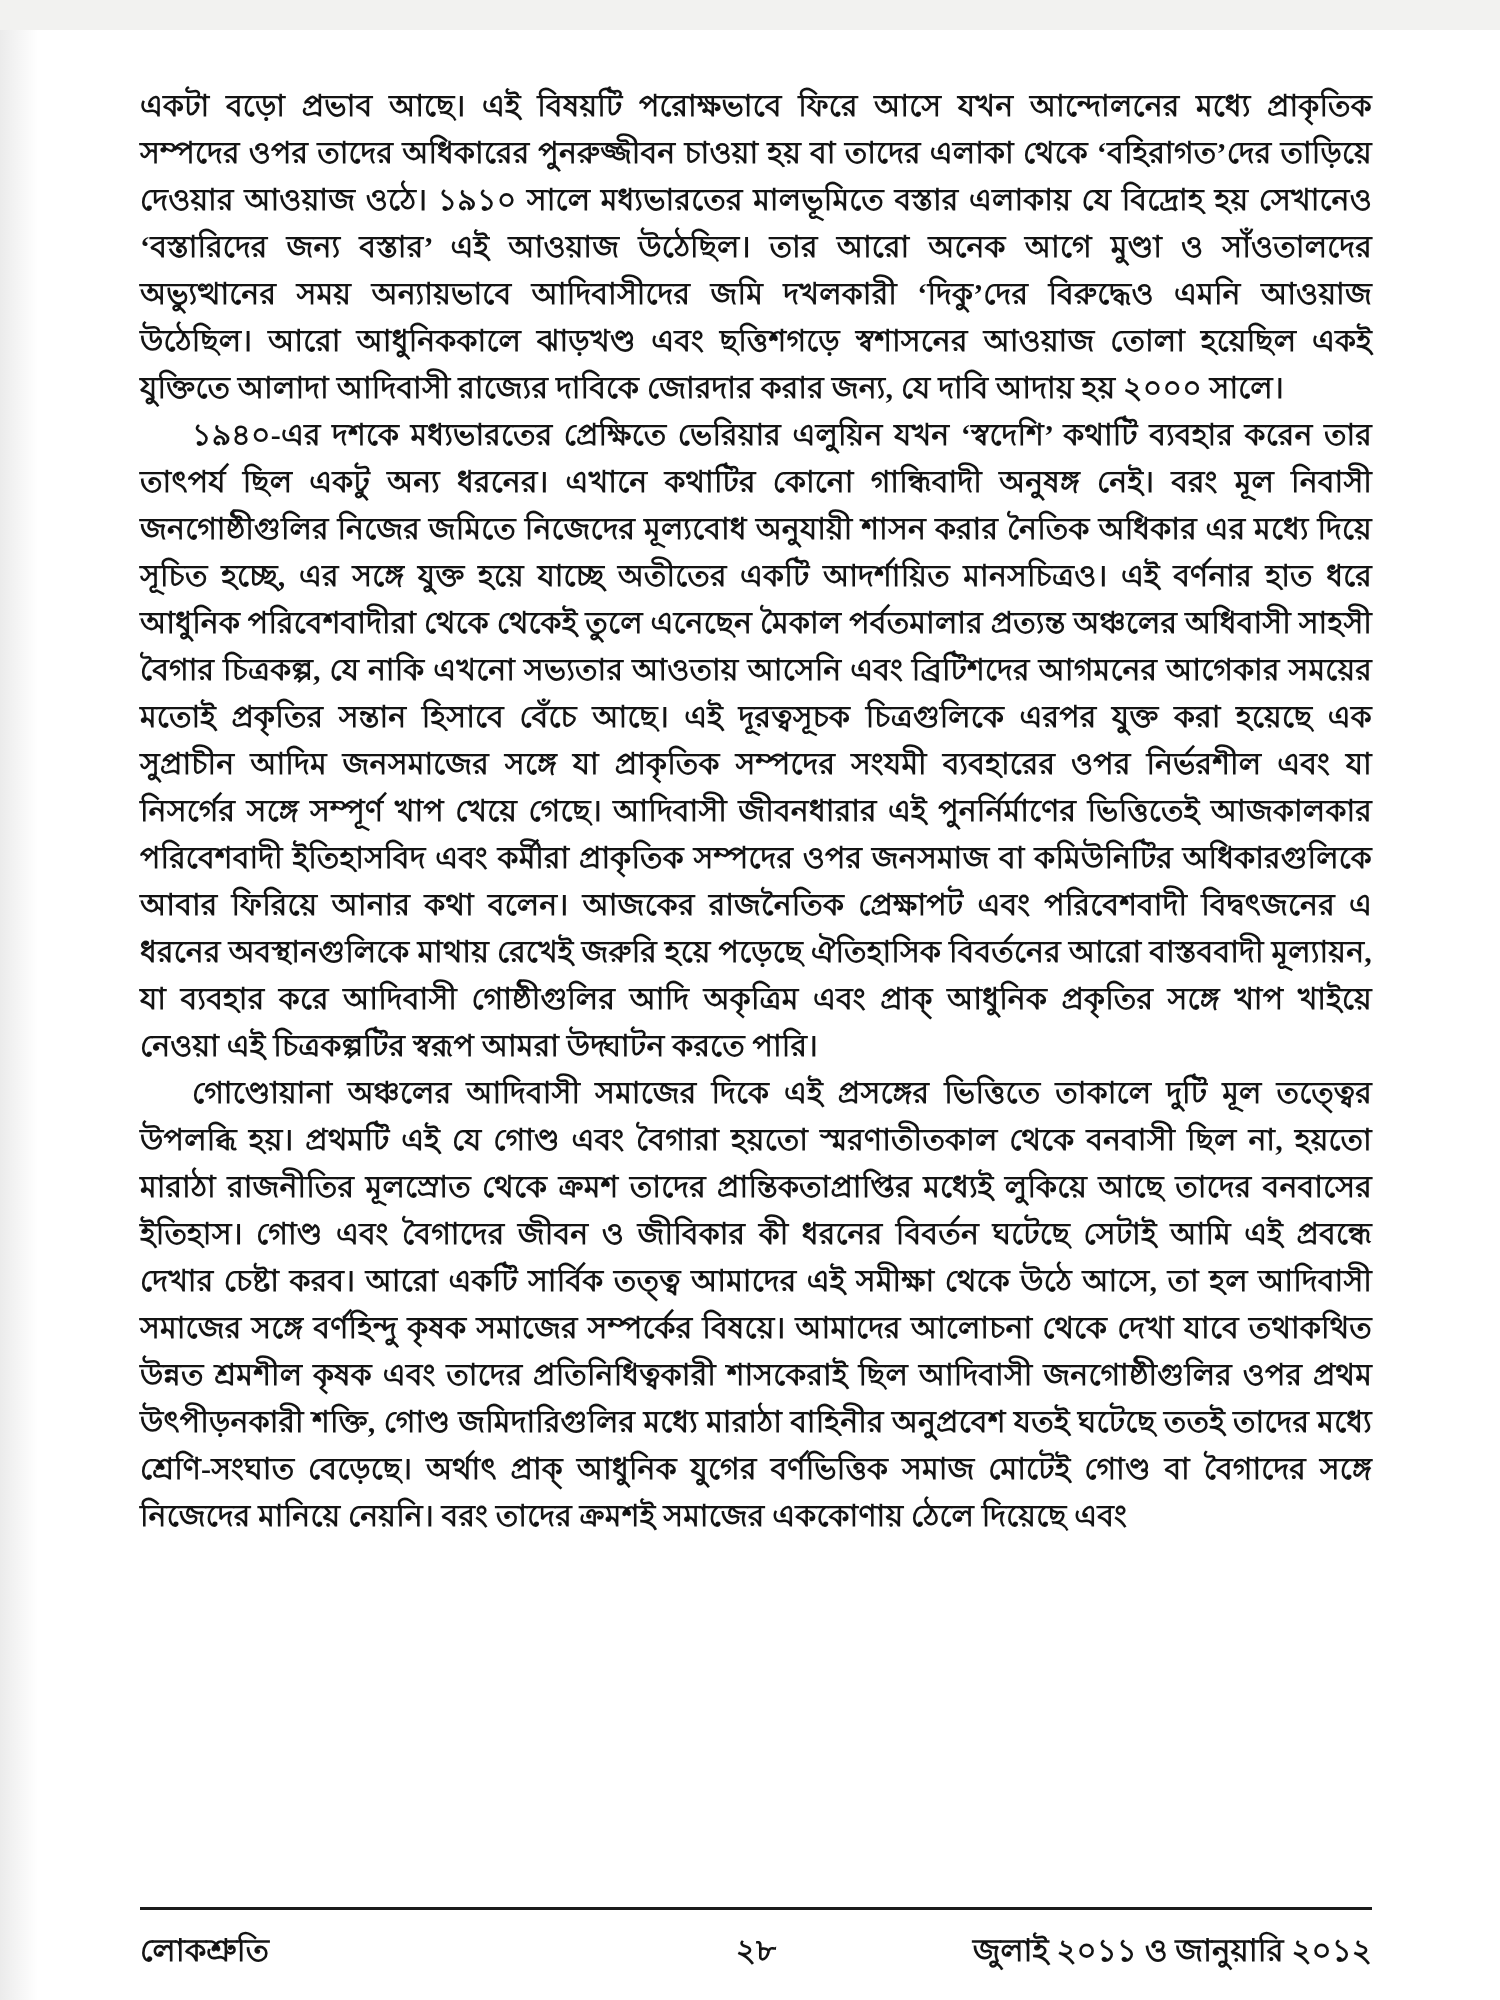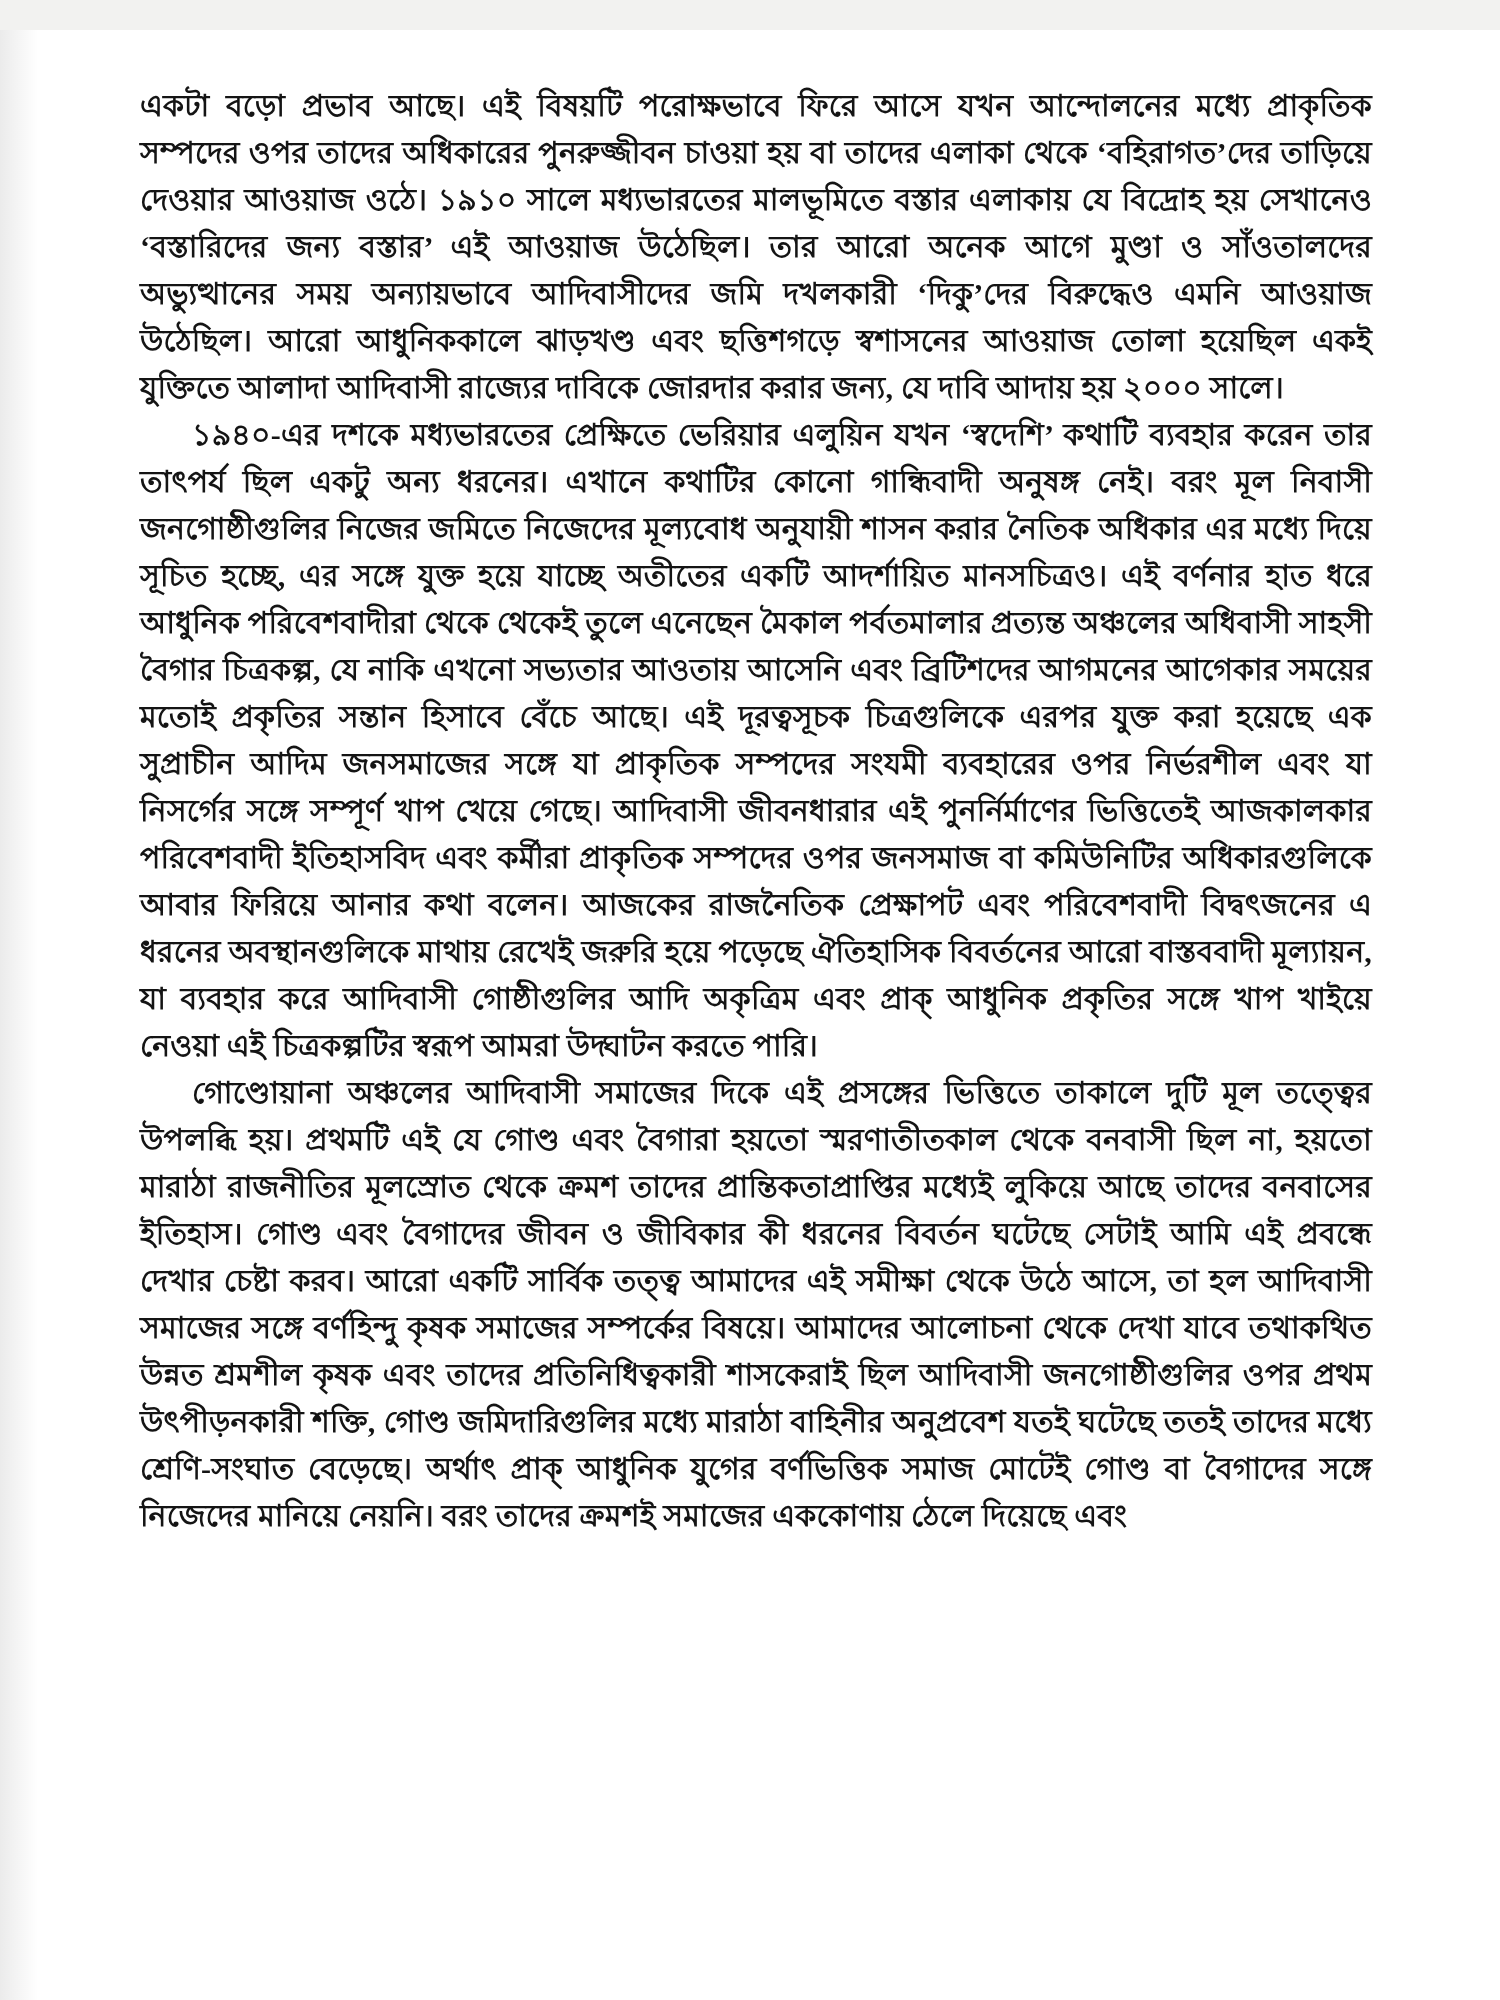--- a/index.html
+++ b/index.html
@@ -72,13 +72,18 @@
 </head>
 <body>
 
 <div class="page">
   <div class="text-block">
     <p class="para">একটা বড়ো প্রভাব আছে। এই বিষয়টি পরোক্ষভাবে ফিরে আসে যখন আন্দোলনের মধ্যে প্রাকৃতিক সম্পদের ওপর তাদের অধিকারের পুনরুজ্জীবন চাওয়া হয় বা তাদের এলাকা থেকে ‘বহিরাগত’দের তাড়িয়ে দেওয়ার আওয়াজ ওঠে। ১৯১০ সালে মধ্যভারতের মালভূমিতে বস্তার এলাকায় যে বিদ্রোহ হয় সেখানেও ‘বস্তারিদের জন্য বস্তার’ এই আওয়াজ উঠেছিল। তার আরো অনেক আগে মুণ্ডা ও সাঁওতালদের অভ্যুত্থানের সময় অন্যায়ভাবে আদিবাসীদের জমি দখলকারী ‘দিকু’দের বিরুদ্ধেও এমনি আওয়াজ উঠেছিল। আরো আধুনিককালে ঝাড়খণ্ড এবং ছত্তিশগড়ে স্বশাসনের আওয়াজ তোলা হয়েছিল একই যুক্তিতে আলাদা আদিবাসী রাজ্যের দাবিকে জোরদার করার জন্য, যে দাবি আদায় হয় ২০০০ সালে।</p>
     <p class="para indent">১৯৪০-এর দশকে মধ্যভারতের প্রেক্ষিতে ভেরিয়ার এলুয়িন যখন ‘স্বদেশি’ কথাটি ব্যবহার করেন তার তাৎপর্য ছিল একটু অন্য ধরনের। এখানে কথাটির কোনো গান্ধিবাদী অনুষঙ্গ নেই। বরং মূল নিবাসী জনগোষ্ঠীগুলির নিজের জমিতে নিজেদের মূল্যবোধ অনুযায়ী শাসন করার নৈতিক অধিকার এর মধ্যে দিয়ে সূচিত হচ্ছে, এর সঙ্গে যুক্ত হয়ে যাচ্ছে অতীতের একটি আদর্শায়িত মানসচিত্রও। এই বর্ণনার হাত ধরে আধুনিক পরিবেশবাদীরা থেকে থেকেই তুলে এনেছেন মৈকাল পর্বতমালার প্রত্যন্ত অঞ্চলের অধিবাসী সাহসী বৈগার চিত্রকল্প, যে নাকি এখনো সভ্যতার আওতায় আসেনি এবং ব্রিটিশদের আগমনের আগেকার সময়ের মতোই প্রকৃতির সন্তান হিসাবে বেঁচে আছে। এই দূরত্বসূচক চিত্রগুলিকে এরপর যুক্ত করা হয়েছে এক সুপ্রাচীন আদিম জনসমাজের সঙ্গে যা প্রাকৃতিক সম্পদের সংযমী ব্যবহারের ওপর নির্ভরশীল এবং যা নিসর্গের সঙ্গে সম্পূর্ণ খাপ খেয়ে গেছে। আদিবাসী জীবনধারার এই পুনর্নির্মাণের ভিত্তিতেই আজকালকার পরিবেশবাদী ইতিহাসবিদ এবং কর্মীরা প্রাকৃতিক সম্পদের ওপর জনসমাজ বা কমিউনিটির অধিকারগুলিকে আবার ফিরিয়ে আনার কথা বলেন। আজকের রাজনৈতিক প্রেক্ষাপট এবং পরিবেশবাদী বিদ্বৎজনের এ ধরনের অবস্থানগুলিকে মাথায় রেখেই জরুরি হয়ে পড়েছে ঐতিহাসিক বিবর্তনের আরো বাস্তববাদী মূল্যায়ন, যা ব্যবহার করে আদিবাসী গোষ্ঠীগুলির আদি অকৃত্রিম এবং প্রাক্‌ আধুনিক প্রকৃতির সঙ্গে খাপ খাইয়ে নেওয়া এই চিত্রকল্পটির স্বরূপ আমরা উদ্ঘাটন করতে পারি।</p>
     <p class="para indent">গোণ্ডোয়ানা অঞ্চলের আদিবাসী সমাজের দিকে এই প্রসঙ্গের ভিত্তিতে তাকালে দুটি মূল তত্ত্বের উপলব্ধি হয়। প্রথমটি এই যে গোণ্ড এবং বৈগারা হয়তো স্মরণাতীতকাল থেকে বনবাসী ছিল না, হয়তো মারাঠা রাজনীতির মূলস্রোত থেকে ক্রমশ তাদের প্রান্তিকতাপ্রাপ্তির মধ্যেই লুকিয়ে আছে তাদের বনবাসের ইতিহাস। গোণ্ড এবং বৈগাদের জীবন ও জীবিকার কী ধরনের বিবর্তন ঘটেছে সেটাই আমি এই প্রবন্ধে দেখার চেষ্টা করব। আরো একটি সার্বিক তত্ত্ব আমাদের এই সমীক্ষা থেকে উঠে আসে, তা হল আদিবাসী সমাজের সঙ্গে বর্ণহিন্দু কৃষক সমাজের সম্পর্কের বিষয়ে। আমাদের আলোচনা থেকে দেখা যাবে তথাকথিত উন্নত শ্রমশীল কৃষক এবং তাদের প্রতিনিধিত্বকারী শাসকেরাই ছিল আদিবাসী জনগোষ্ঠীগুলির ওপর প্রথম উৎপীড়নকারী শক্তি, গোণ্ড জমিদারিগুলির মধ্যে মারাঠা বাহিনীর অনুপ্রবেশ যতই ঘটেছে ততই তাদের মধ্যে শ্রেণি-সংঘাত বেড়েছে। অর্থাৎ প্রাক্‌ আধুনিক যুগের বর্ণভিত্তিক সমাজ মোটেই গোণ্ড বা বৈগাদের সঙ্গে নিজেদের মানিয়ে নেয়নি। বরং তাদের ক্রমশই সমাজের এককোণায় ঠেলে দিয়েছে এবং</p>
   </div>
 
+  <div class="footer">
+    <span class="left">লোকশ্রুতি</span>
+    <span class="center">২৮</span>
+    <span class="right">জুলাই ২০১১ ও জানুয়ারি ২০১২</span>
+  </div>
 </div>
 
 </body></html>

